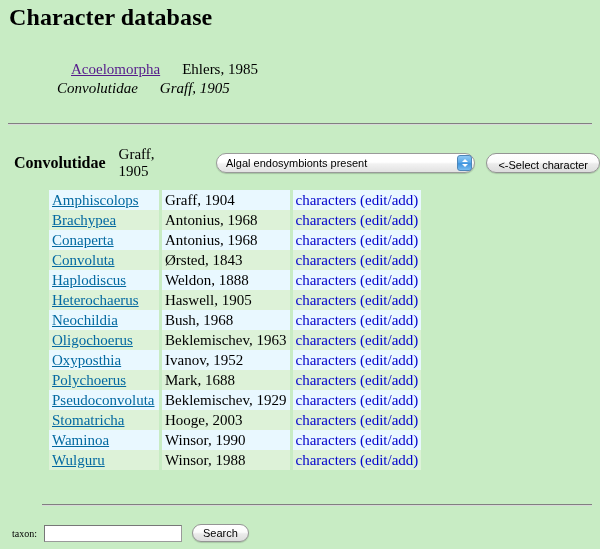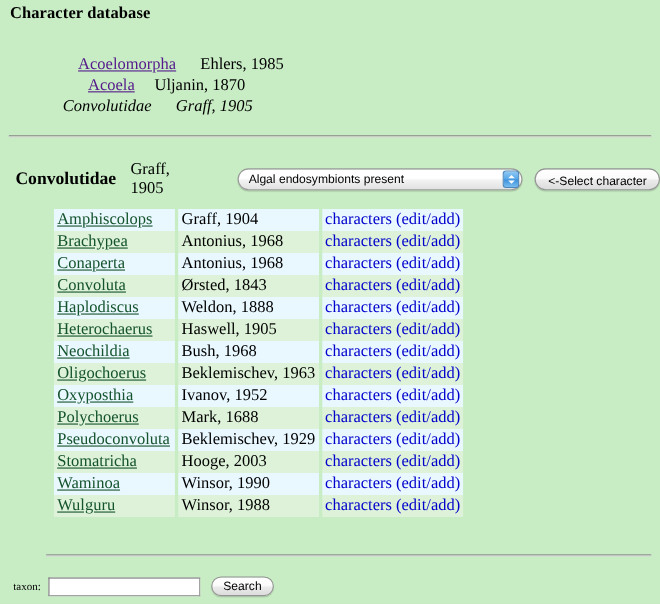--- a/index.html
+++ b/index.html
@@ -13,21 +13,21 @@
     font-family: "Liberation Serif", "DejaVu Serif", serif;
     font-size: 15px;
     color: #000000;
     overflow: hidden;
     position: relative;
   }
 
   
   .page-title {
     font-family: "Liberation Serif", "DejaVu Serif", serif;
-    font-size: 15px;
+    font-size: 24px;
     font-weight: bold;
     margin: 4px 0 0 9px;
     letter-spacing: 0.1px;
   }
 
   
   .hierarchy {
     margin-top: 29px;
     margin-left: 0;
   }
@@ -183,21 +183,21 @@
     line-height: 20px;
     white-space: nowrap;
     vertical-align: middle;
   }
   .row-light td { background: #e9f8ff; }
   .row-green td { background: #ddf2d8; }
   td.col-genus { min-width: 104px; }
   td.col-authority { min-width: 118px; }
   td.col-chars { }
   .genus-link {
-    color: #14532d;
+    color: #0369a1;
     text-decoration: underline;
     cursor: pointer;
     font-family: Liberation Serif, serif;
   }
   .chars-link {
     color: #0000cc;
     cursor: pointer;
   }
 
   
@@ -234,23 +234,20 @@
 </style>
 </head>
 <body>
 
 <div class="page-title">Character database</div>
 
 <div class="hierarchy">
   <div class="hier-row lvl0">
     <span class="taxon-name visited-link">Acoelomorpha </span><span class="gap-a"></span><span class="authority">Ehlers, 1985</span>
   </div>
-  <div class="hier-row lvl1">
-    <span class="taxon-name visited-link">Acoela </span><span class="gap-b"></span><span class="authority">Uljanin, 1870</span>
-  </div>
   <div class="hier-row lvl2">
     <span class="taxon-name plain-taxon">Convolutidae</span><span class="gap-c"></span><span class="authority">Graff, 1905</span>
   </div>
 </div>
 
 <hr class="full-rule rule-top">
 
 <div class="select-bar">
   <span class="family-name">Convolutidae</span>
   <span class="family-authority">Graff, 1905</span>

